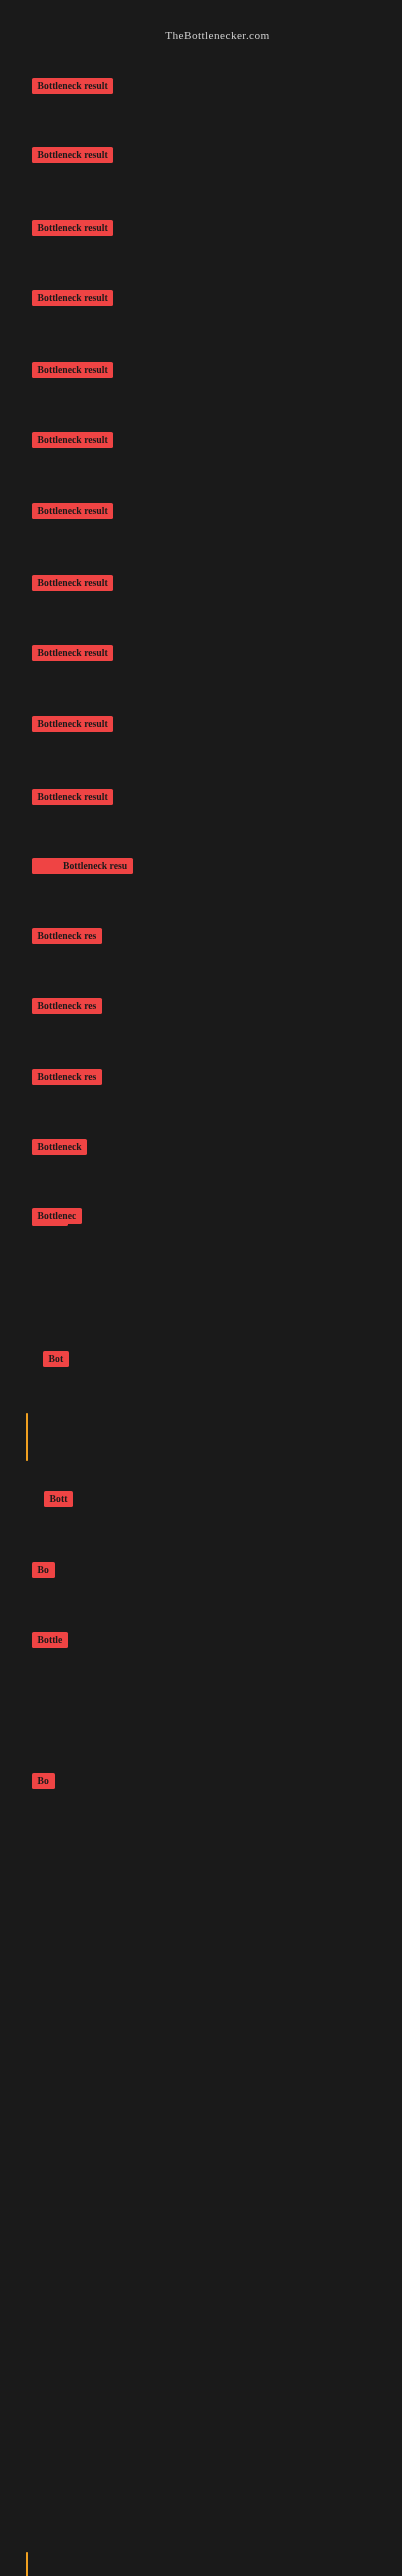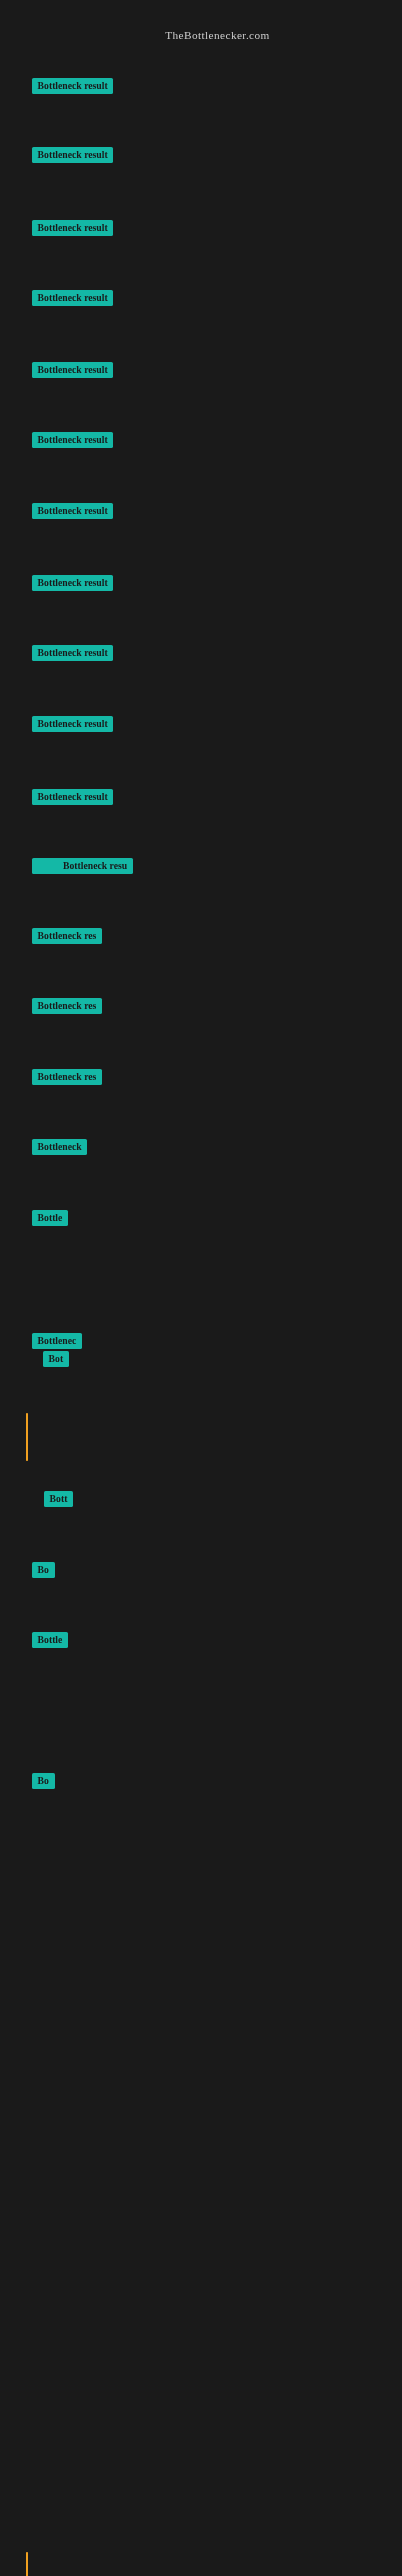--- a/index.html
+++ b/index.html
@@ -11,21 +11,21 @@
       position: relative;
     }
     .site-title {
       text-align: center;
       color: #cccccc;
       font-size: 11.3px;
       padding: 4.8px 0;
       letter-spacing: 0.4px;
     }
     .bottleneck-badge {
-      background: #14b8a6;
+      background: #ef4444;
       color: #1a1a1a;
       font-size: 9.7px;
       font-weight: bold;
       padding: 2.4px 5.6px;
       display: inline-block;
       border-radius: 1.6px;
       white-space: nowrap;
       overflow: hidden;
     }
     .badge-row {
@@ -56,21 +56,21 @@
     <div class="badge-row" style="top: 543px; left: 0px; max-width: 121px;"><span class="bottleneck-badge" style="max-width: 121px;">Bottleneck result</span></div>
     <div class="badge-row" style="top: 613px; left: 0px; max-width: 117px;"><span class="bottleneck-badge" style="max-width: 117px;">Bottleneck result</span></div>
     <div class="badge-row" style="top: 684px; left: 0px; max-width: 117px;"><span class="bottleneck-badge" style="max-width: 117px;">Bottleneck result</span></div>
     <div class="badge-row" style="top: 757px; left: 0px; max-width: 117px;"><span class="bottleneck-badge" style="max-width: 117px;">Bottleneck result</span></div>
     <div class="badge-row" style="top: 826px; left: 0px; max-width: 105px;"><span class="bottleneck-badge" style="max-width: 105px; padding-left: 31px;">Bottleneck resu</span></div>
     <div class="badge-row" style="top: 896px; left: 0px; max-width: 97px;"><span class="bottleneck-badge" style="max-width: 97px;">Bottleneck res</span></div>
     <div class="badge-row" style="top: 966px; left: 0px; max-width: 93px;"><span class="bottleneck-badge" style="max-width: 93px;">Bottleneck res</span></div>
     <div class="badge-row" style="top: 1037px; left: 0px; max-width: 89px;"><span class="bottleneck-badge" style="max-width: 89px;">Bottleneck res</span></div>
     <div class="badge-row" style="top: 1107px; left: 0px; max-width: 72px;"><span class="bottleneck-badge" style="max-width: 72px;">Bottleneck</span></div>
     <div class="badge-row" style="top: 1178px; left: 0px; max-width: 44px;"><span class="bottleneck-badge" style="max-width: 44px;">Bottle</span></div>
-    <div class="badge-row" style="top: 1301px; left: 0px; max-width: 63px;"><span class="bottleneck-badge" style="max-width: 63px;">Bottlenec</span></div>
+    <div class="badge-row" style="top: 1176px; left: 0px; max-width: 63px;"><span class="bottleneck-badge" style="max-width: 63px;">Bottlenec</span></div>
     <div class="badge-row" style="top: 1319px; left: 0px; max-width: 31px; padding-left: 11px;"><span class="bottleneck-badge" style="max-width: 31px;">Bot</span></div>
     <div class="badge-row" style="top: 1459px; left: 12px; max-width: 34px;"><span class="bottleneck-badge" style="max-width: 34px;">Bott</span></div>
     <div class="badge-row" style="top: 1530px; left: 0px; max-width: 22.5px;"><span class="bottleneck-badge" style="max-width: 22.5px;">Bo</span></div>
     <div class="badge-row" style="top: 1600px; left: 0px; max-width: 42px;"><span class="bottleneck-badge" style="max-width: 42px;">Bottle</span></div>
     <div class="badge-row" style="top: 1741px; left: 0px; max-width: 24px;"><span class="bottleneck-badge" style="max-width: 24px;">Bo</span></div>
   </div>
 <div id="lines-container">
     <div class="vertical-line" style="top: 1389px; height: 48px;"></div>
     <div class="vertical-line" style="top: 2528px; height: 48px;"></div>
   </div>

